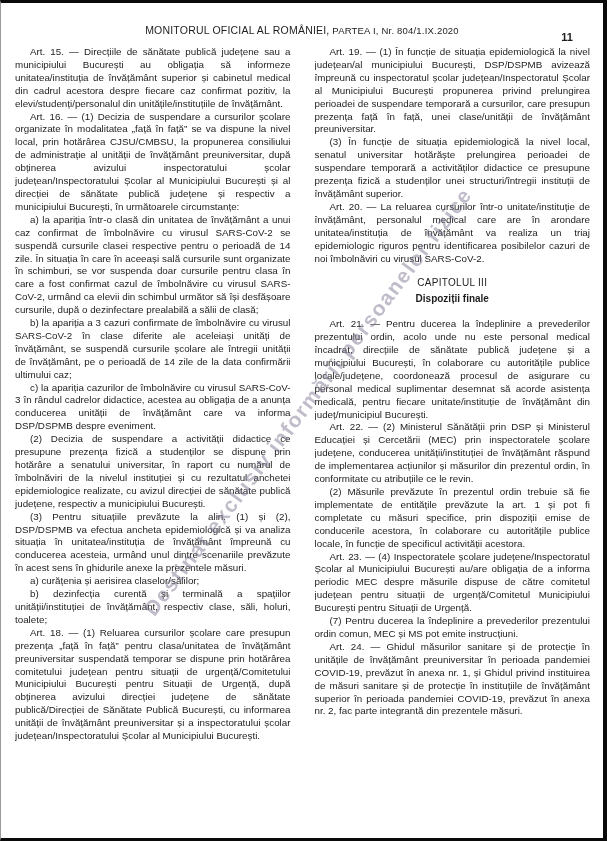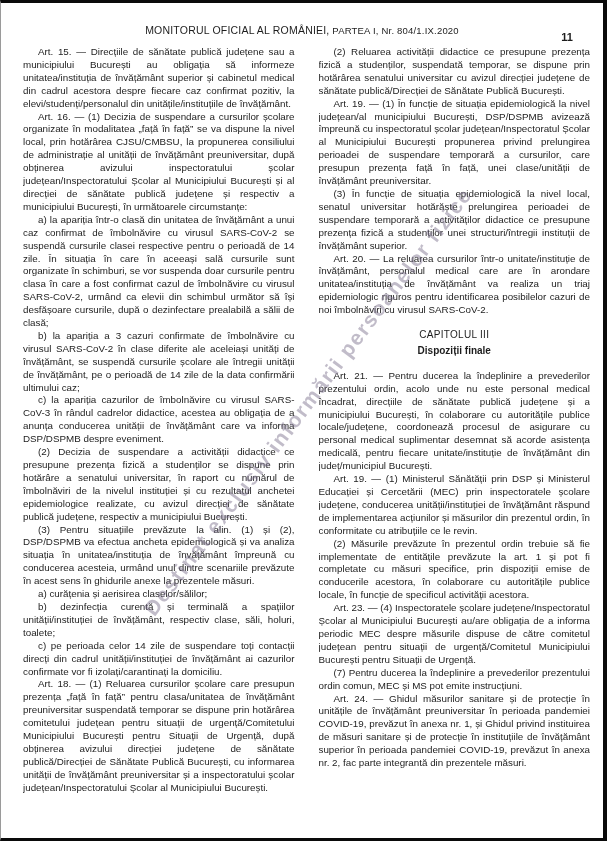--- a/index.html
+++ b/index.html
@@ -25,21 +25,21 @@
     white-space:nowrap;
   }
   .header .title-main { font-size:10.5px; }
   .header .title-sub  { font-size:9.5px; }
   .page-num {
     position:absolute; top:28px; right:30px;
     font-size:11px; font-weight:bold;
   }
   .columns {
     position:absolute; top:43px; left:14px; right:13px; bottom:8px;
-    display:flex; gap:24px;margin-left:8px;
+    display:flex; gap:24px;
   }
   .col {
     flex:1 1 0;
     font-size:9.8px;
     line-height:12.9px;
     text-align:justify;
     overflow:hidden;
   }
   p.para { margin:0; text-indent:15px; }
   .chapter { text-align:center; margin:12px 0 12px 0; text-indent:0; }
@@ -72,34 +72,32 @@
     <div class="col" id="col-left">
         <p class="para">Art. 15. — Direcțiile de sănătate publică județene sau a municipiului București au obligația să informeze unitatea/instituția de învățământ superior și cabinetul medical din cadrul acestora despre fiecare caz confirmat pozitiv, la elevi/studenți/personalul din unitățile/instituțiile de învățământ.</p>
         <p class="para">Art. 16. — (1) Decizia de suspendare a cursurilor școlare organizate în modalitatea „față în față” se va dispune la nivel local, prin hotărârea CJSU/CMBSU, la propunerea consiliului de administrație al unității de învățământ preuniversitar, după obținerea avizului inspectoratului școlar județean/Inspectoratului Școlar al Municipiului București și al direcției de sănătate publică județene și respectiv a municipiului București, în următoarele circumstanțe:</p>
         <p class="para">a) la apariția într-o clasă din unitatea de învățământ a unui caz confirmat de îmbolnăvire cu virusul SARS-CoV-2 se suspendă cursurile clasei respective pentru o perioadă de 14 zile. În situația în care în aceeași sală cursurile sunt organizate în schimburi, se vor suspenda doar cursurile pentru clasa în care a fost confirmat cazul de îmbolnăvire cu virusul SARS-CoV-2, urmând ca elevii din schimbul următor să își desfășoare cursurile, după o dezinfectare prealabilă a sălii de clasă;</p>
         <p class="para">b) la apariția a 3 cazuri confirmate de îmbolnăvire cu virusul SARS-CoV-2 în clase diferite ale aceleiași unități de învățământ, se suspendă cursurile școlare ale întregii unității de învățământ, pe o perioadă de 14 zile de la data confirmării ultimului caz;</p>
         <p class="para">c) la apariția cazurilor de îmbolnăvire cu virusul SARS-CoV-3 în rândul cadrelor didactice, acestea au obligația de a anunța conducerea unității de învățământ care va informa DSP/DSPMB despre eveniment.</p>
         <p class="para">(2) Decizia de suspendare a activității didactice ce presupune prezența fizică a studenților se dispune prin hotărâre a senatului universitar, în raport cu numărul de îmbolnăviri de la nivelul instituției și cu rezultatul anchetei epidemiologice realizate, cu avizul direcției de sănătate publică județene, respectiv a municipiului București.</p>
         <p class="para">(3) Pentru situațiile prevăzute la alin. (1) și (2), DSP/DSPMB va efectua ancheta epidemiologică și va analiza situația în unitatea/instituția de învățământ împreună cu conducerea acesteia, urmând unul dintre scenariile prevăzute în acest sens în ghidurile anexe la prezentele măsuri.</p>
         <p class="para">a) curățenia și aerisirea claselor/sălilor;</p>
         <p class="para">b) dezinfecția curentă și terminală a spațiilor unității/instituției de învățământ, respectiv clase, săli, holuri, toalete;</p>
-        <p class="para">c) pe perioada celor 14 zile de suspendare toți contacții direcți din cadrul unității/instituției de învățământ ai cazurilor confirmate vor fi izolați/carantinați la domiciliu.</p>
         <p class="para">Art. 18. — (1) Reluarea cursurilor școlare care presupun prezența „față în față” pentru clasa/unitatea de învățământ preuniversitar suspendată temporar se dispune prin hotărârea comitetului județean pentru situații de urgență/Comitetului Municipiului București pentru Situații de Urgență, după obținerea avizului direcției județene de sănătate publică/Direcției de Sănătate Publică București, cu informarea unității de învățământ preuniversitar și a inspectoratului școlar județean/Inspectoratului Școlar al Municipiului București.</p>
       </div>
     <div class="col" id="col-right">
-        <p class="para">(2) Reluarea activității didactice ce presupune prezența fizică a studenților, suspendată temporar, se dispune prin hotărârea senatului universitar cu avizul direcției județene de sănătate publică/Direcției de Sănătate Publică București.</p>
         <p class="para">Art. 19. — (1) În funcție de situația epidemiologică la nivel județean/al municipiului București, DSP/DSPMB avizează împreună cu inspectoratul școlar județean/Inspectoratul Școlar al Municipiului București propunerea privind prelungirea perioadei de suspendare temporară a cursurilor, care presupun prezența față în față, unei clase/unității de învățământ preuniversitar.</p>
         <p class="para">(3) În funcție de situația epidemiologică la nivel local, senatul universitar hotărăște prelungirea perioadei de suspendare temporară a activităților didactice ce presupune prezența fizică a studenților unei structuri/întregii instituții de învățământ superior.</p>
         <p class="para">Art. 20. — La reluarea cursurilor într-o unitate/instituție de învățământ, personalul medical care are în arondare unitatea/instituția de învățământ va realiza un triaj epidemiologic riguros pentru identificarea posibilelor cazuri de noi îmbolnăviri cu virusul SARS-CoV-2.</p>
         <div class="chapter">
           <span class="chapter-number">CAPITOLUL III</span>
           <span class="chapter-title">Dispoziții finale</span>
         </div>
         <p class="para">Art. 21. — Pentru ducerea la îndeplinire a prevederilor prezentului ordin, acolo unde nu este personal medical încadrat, direcțiile de sănătate publică județene și a municipiului București, în colaborare cu autoritățile publice locale/județene, coordonează procesul de asigurare cu personal medical suplimentar desemnat să acorde asistența medicală, pentru fiecare unitate/instituție de învățământ din județ/municipiul București.</p>
-        <p class="para">Art. 19. — (1) Ministerul Sănătății prin DSP și Ministerul Educației și Cercetării (MEC) prin inspectoratele școlare județene, conducerea unității/instituției de învățământ răspund de implementarea acțiunilor și măsurilor din prezentul ordin, în conformitate cu atribuțiile ce le revin.</p>
+        <p class="para">Art. 22. — (2) Ministerul Sănătății prin DSP și Ministerul Educației și Cercetării (MEC) prin inspectoratele școlare județene, conducerea unității/instituției de învățământ răspund de implementarea acțiunilor și măsurilor din prezentul ordin, în conformitate cu atribuțiile ce le revin.</p>
         <p class="para">(2) Măsurile prevăzute în prezentul ordin trebuie să fie implementate de entitățile prevăzute la art. 1 și pot fi completate cu măsuri specifice, prin dispoziții emise de conducerile acestora, în colaborare cu autoritățile publice locale, în funcție de specificul activității acestora.</p>
         <p class="para">Art. 23. — (4) Inspectoratele școlare județene/Inspectoratul Școlar al Municipiului București au/are obligația de a informa periodic MEC despre măsurile dispuse de către comitetul județean pentru situații de urgență/Comitetul Municipiului București pentru Situații de Urgență.</p>
         <p class="para">(7) Pentru ducerea la îndeplinire a prevederilor prezentului ordin comun, MEC și MS pot emite instrucțiuni.</p>
         <p class="para">Art. 24. — Ghidul măsurilor sanitare și de protecție în unitățile de învățământ preuniversitar în perioada pandemiei COVID-19, prevăzut în anexa nr. 1, și Ghidul privind instituirea de măsuri sanitare și de protecție în instituțiile de învățământ superior în perioada pandemiei COVID-19, prevăzut în anexa nr. 2, fac parte integrantă din prezentele măsuri.</p>
       </div>
   </div>
 
   <div class="watermark">Destinat exclusiv informării persoanelor fizice</div>
 </div>
 

